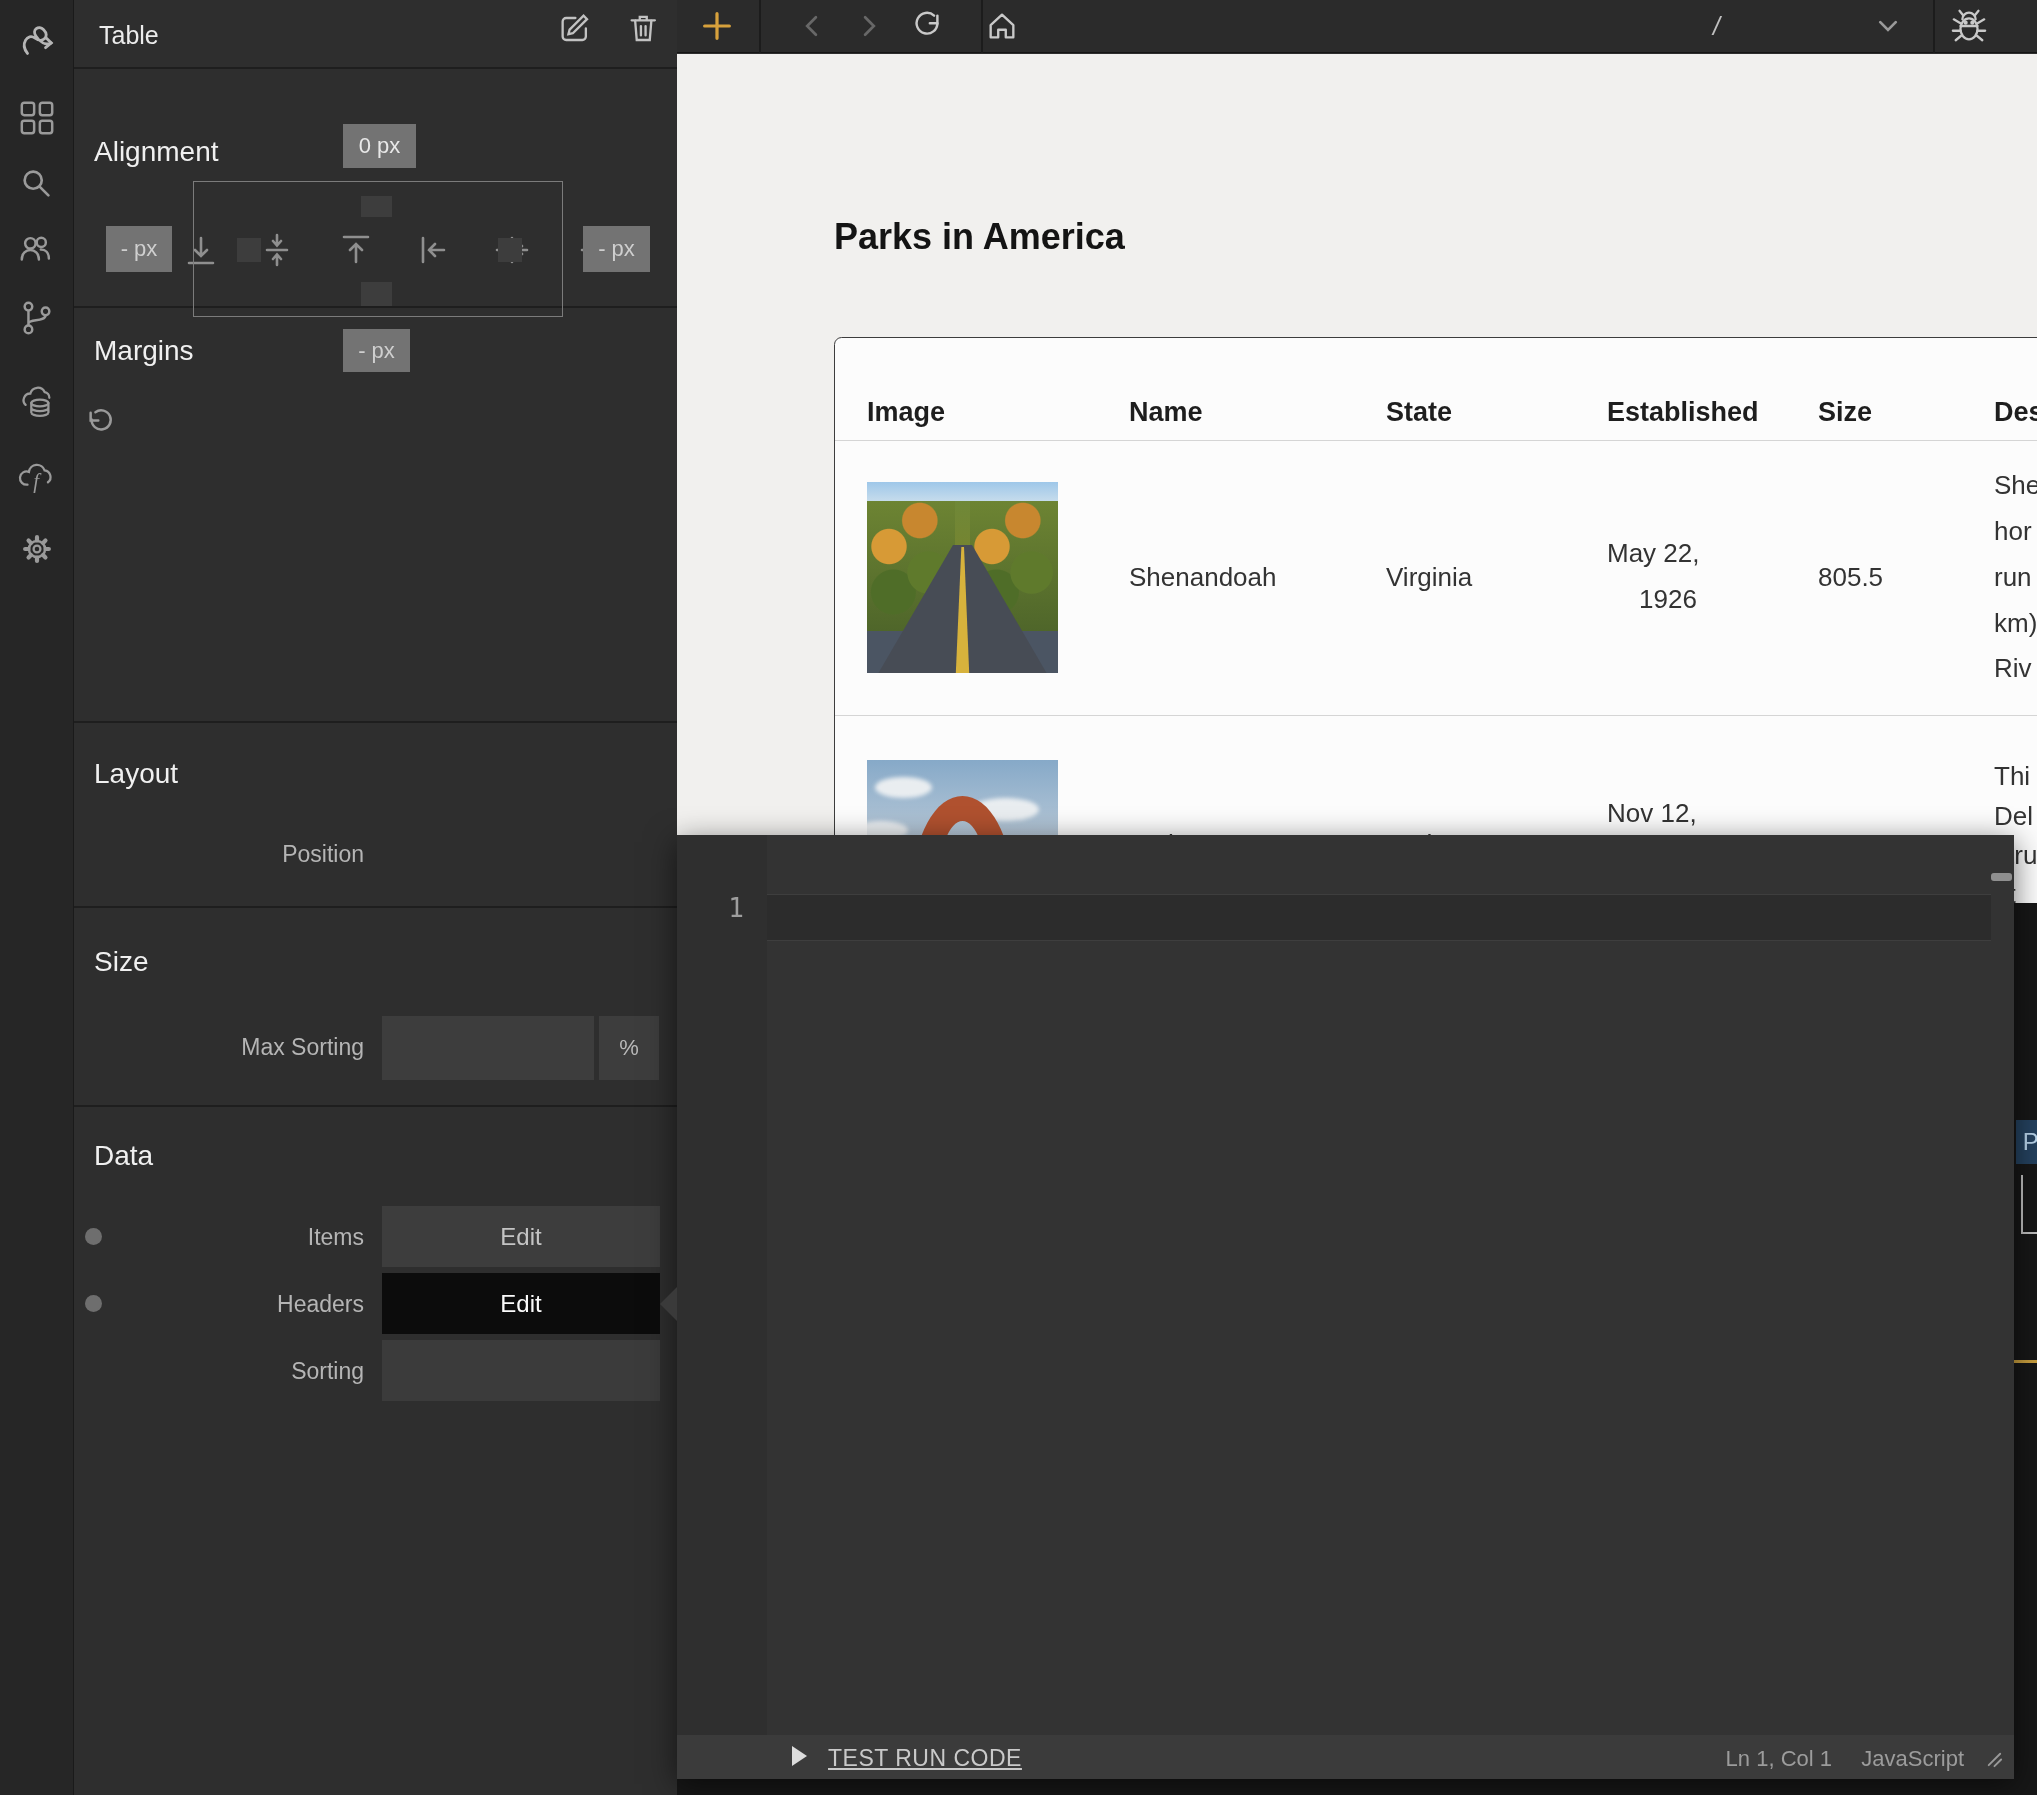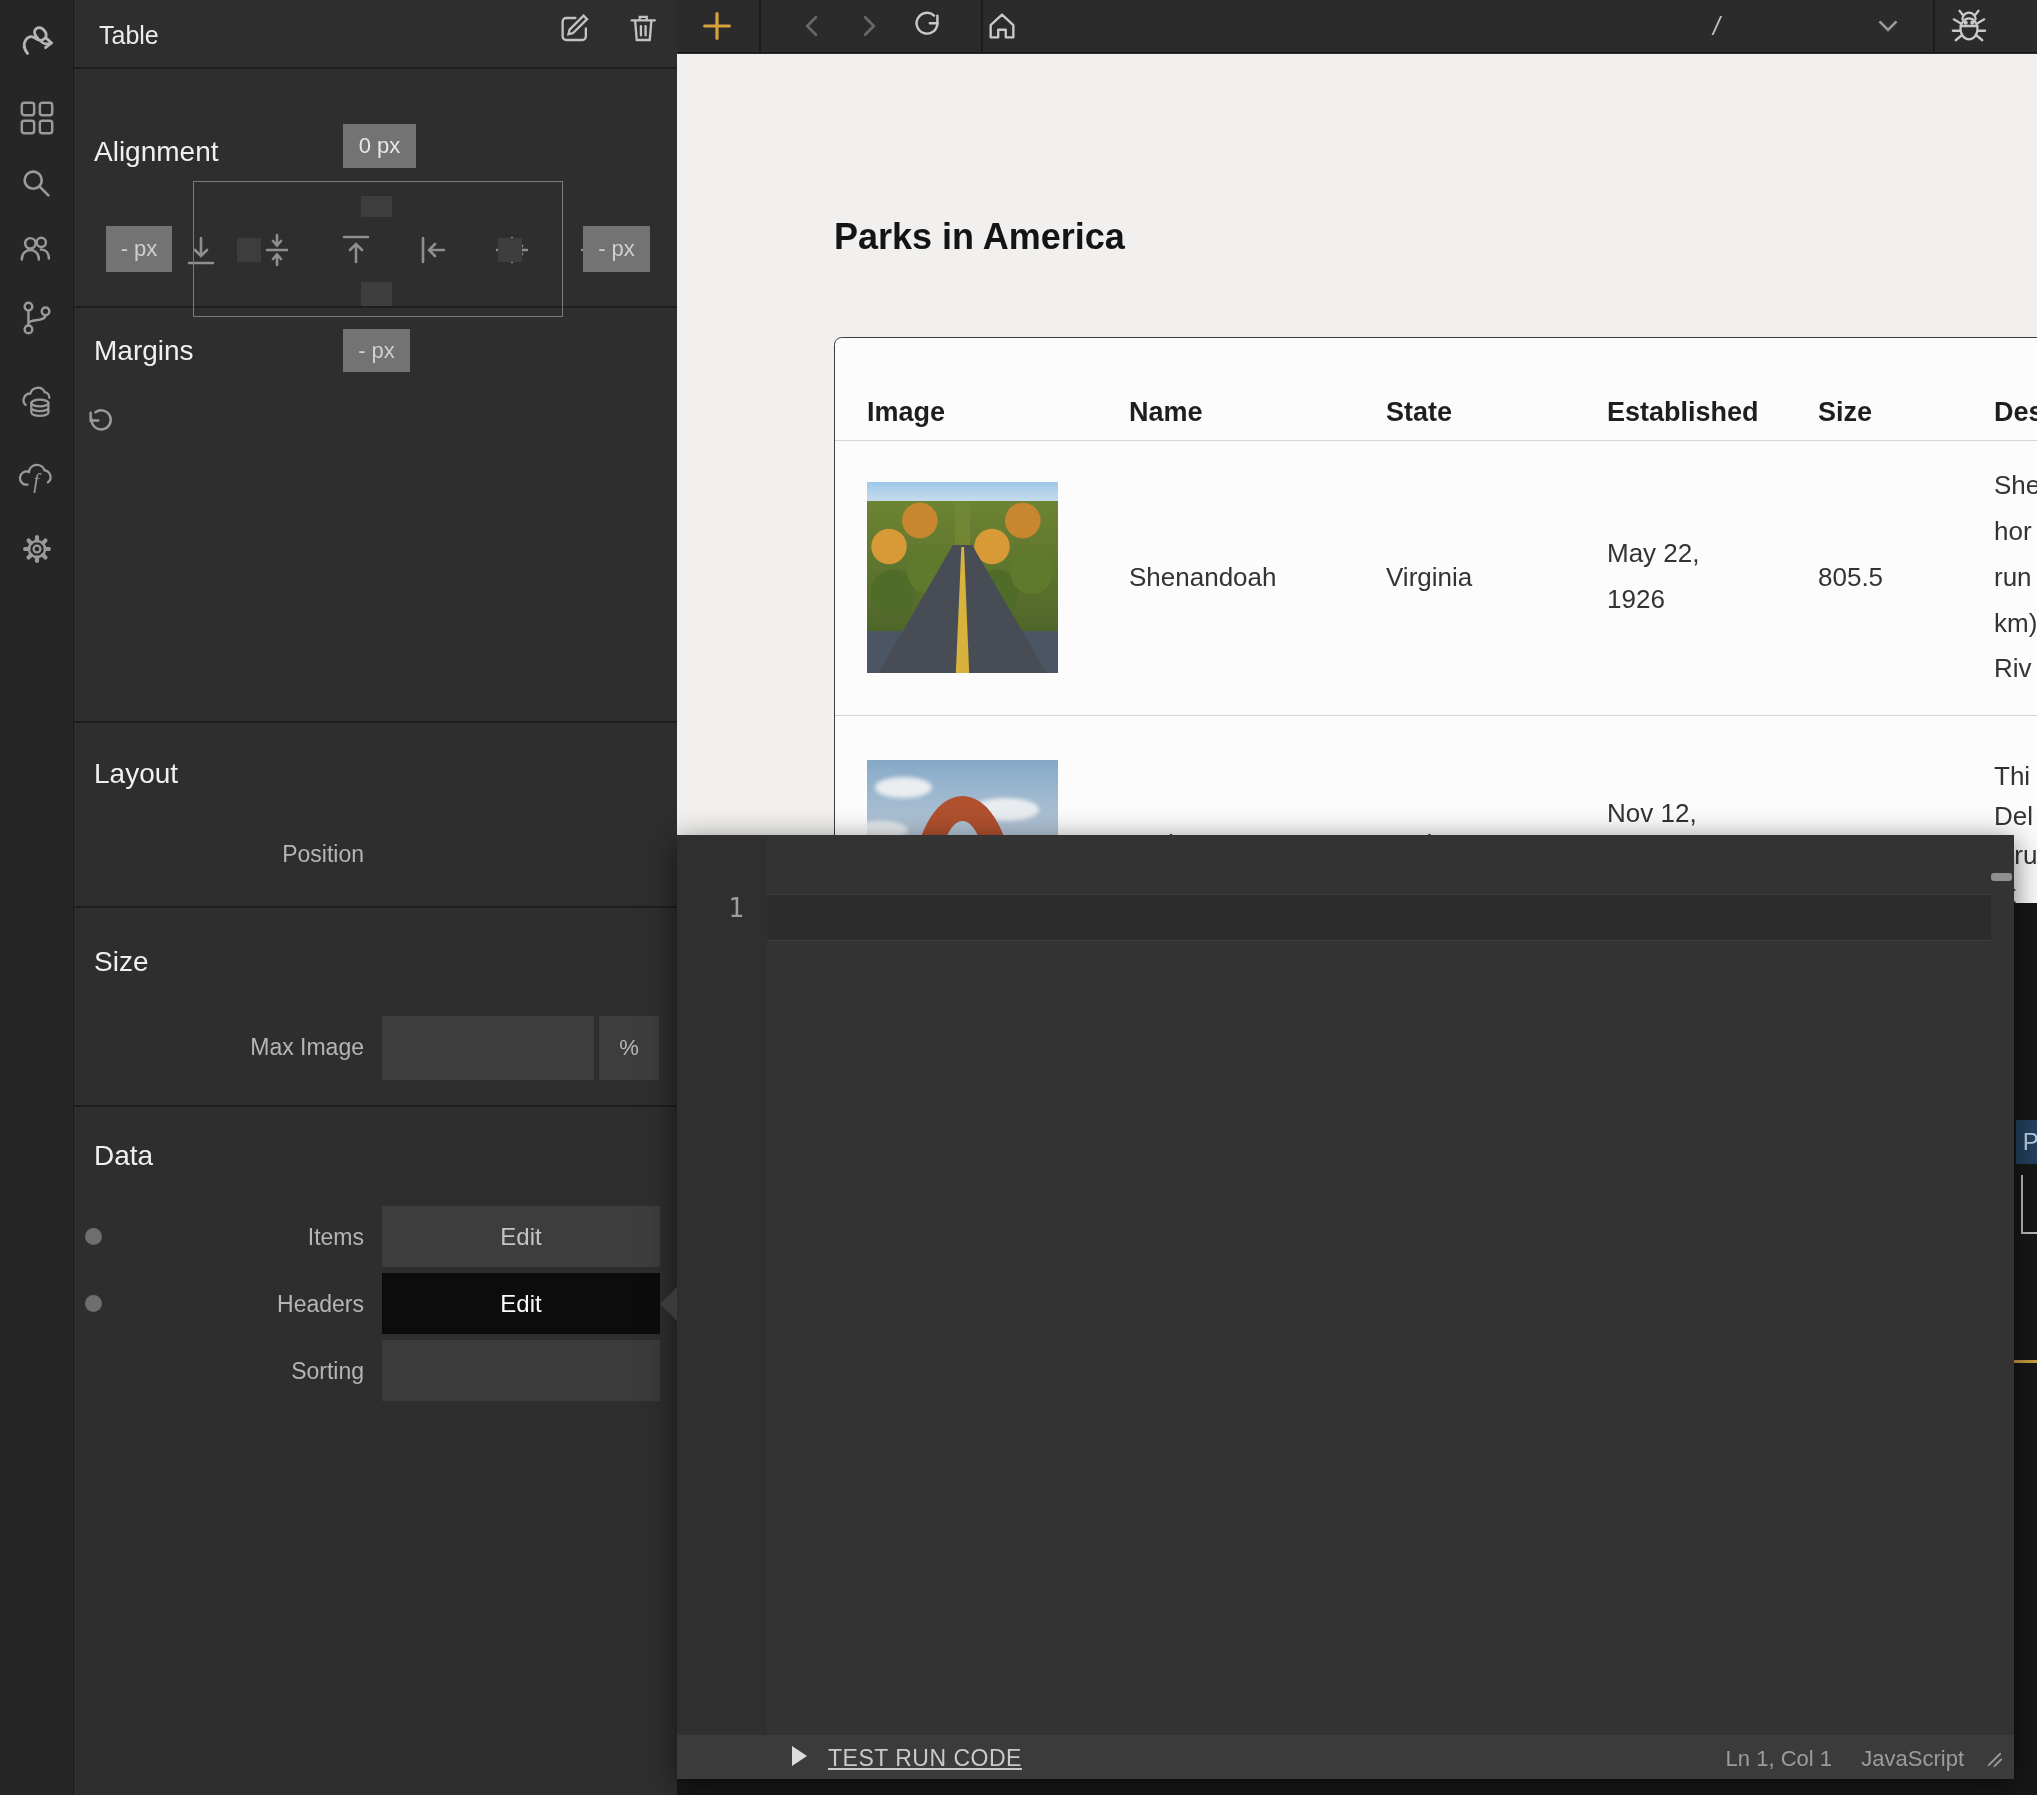--- a/index.html
+++ b/index.html
@@ -178,21 +178,21 @@
     <div class="chip" style="left:32px;top:226px;width:66px;height:46px">- px</div>
     <div class="chip" style="left:509px;top:226px;width:67px;height:46px">- px</div>
     <div class="chip" style="left:269px;top:329px;width:67px;height:43px">- px</div>
     <div class="panel-divider" style="top:721px"></div>
 
     <div class="section-title" style="top:758px">Layout</div>
     <div class="field-label" style="left:41px;top:841px">Position</div>
     <div class="panel-divider" style="top:906px"></div>
 
     <div class="section-title" style="top:946px">Size</div>
-    <div class="field-label" style="left:41px;top:1034px">Max Image</div>
+    <div class="field-label" style="left:41px;top:1034px">Max Sorting</div>
     <div class="btn" style="left:308px;top:1016px;width:212px;height:64px"></div>
     <div class="btn" style="left:525px;top:1016px;width:60px;height:64px;color:#b9b9b9;font-size:22px">%</div>
     <div class="panel-divider" style="top:1105px"></div>
 
     <div class="section-title" style="top:1140px">Data</div>
     <div class="dot" style="left:10.5px;top:1228px"></div>
     <div class="field-label" style="left:41px;top:1224px">Items</div>
     <div class="btn" style="left:308px;top:1206px;width:278px;height:61px">Edit</div>
     <div class="dot" style="left:10.5px;top:1295px"></div>
     <div class="field-label" style="left:41px;top:1291px">Headers</div>
@@ -251,21 +251,21 @@
       <div>
         <div class="photo ph-shen" style="left:32px;top:144px">
           <div class="trees-l"></div>
           <div class="trees-r"></div>
           <div class="road"></div>
           <div class="yline"></div>
         </div>
         <div class="td" style="left:294px;top:224px">Shenandoah</div>
         <div class="td" style="left:551px;top:224px">Virginia</div>
         <div class="td" style="left:772px;top:200px">May 22,</div>
-        <div class="td" style="left:772px;top:246px">1926</div>
+        <div class="td" style="left:804px;top:246px">1926</div>
         <div class="td" style="left:983px;top:224px">805.5</div>
         <div class="desc-line" style="left:1159px;top:132px">She</div>
         <div class="desc-line" style="left:1159px;top:178px">hor</div>
         <div class="desc-line" style="left:1159px;top:224px">run</div>
         <div class="desc-line" style="left:1159px;top:270px">km)</div>
         <div class="desc-line" style="left:1159px;top:315px">Riv</div>
       </div>
 
       <div>
         <div class="photo ph-arch" style="left:32px;top:422px">

